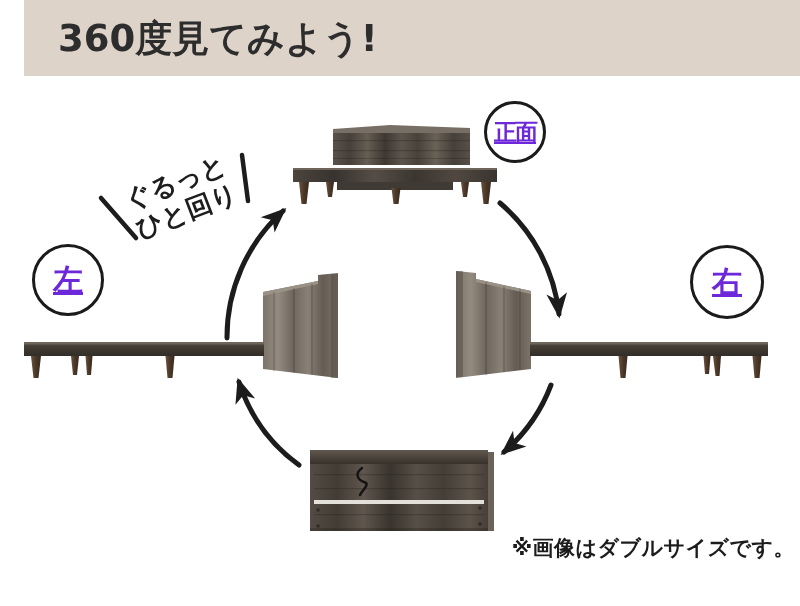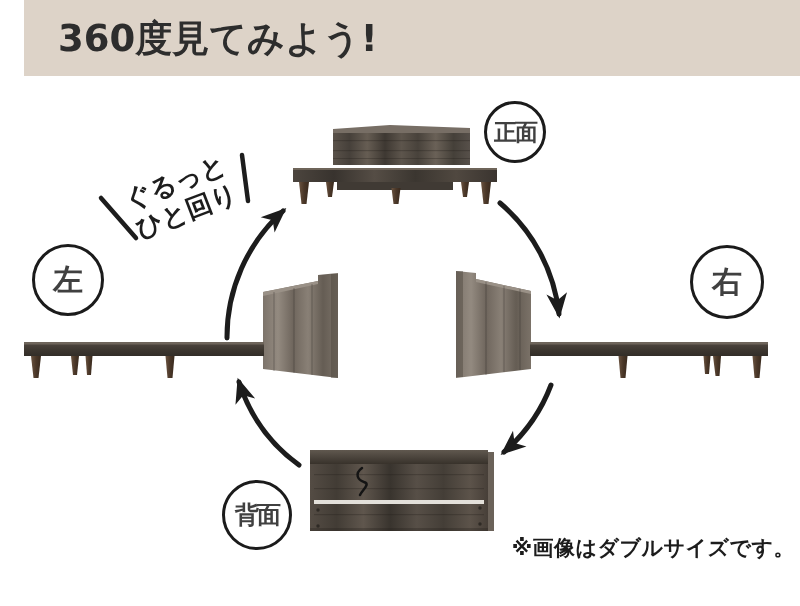--- a/index.html
+++ b/index.html
@@ -7,21 +7,21 @@
   .page{position:relative;width:800px;height:606px;background:#ffffff;overflow:hidden;}
 
   
   .header-bar{position:absolute;left:0;top:0;width:800px;height:76px;background:#ddd3c8;display:flex;align-items:center;box-sizing:border-box;padding-left:34px;margin-left:24px;}
   .page-title{margin:0;font-size:37px;font-weight:700;color:#2d2d2d;letter-spacing:0px;line-height:1;}
 
   
   .diagram{position:absolute;left:0;top:68px;width:800px;height:538px;}
 
   
-  .view-label{position:absolute;background:#ffffff;border:3.5px solid #1b1b1b;border-radius:50%;display:flex;align-items:center;justify-content:center;font-weight:700;color:#404040;box-sizing:border-box;z-index:4;}
+  .view-label{position:absolute;background:#ffffff;border:3.5px solid #1b1b1b;border-radius:50%;display:flex;align-items:center;justify-content:center;font-weight:700;color:#6d28d9;box-sizing:border-box;z-index:4;text-decoration:underline;}
   .label-front{left:484px;top:33px;width:62px;height:62px;font-size:23px;letter-spacing:-2px;}
   .label-left{left:32px;top:176px;width:72px;height:72px;font-size:30px;}
   .label-right{left:690px;top:177px;width:74px;height:74px;font-size:30px;}
   .label-back{left:222px;top:412px;width:70px;height:70px;font-size:24px;letter-spacing:-2px;}
 
   
   .rotation-note{position:absolute;left:101px;top:98px;width:160px;text-align:center;transform:rotate(-21deg);font-weight:700;color:#1d1d1d;font-size:26px;line-height:31px;z-index:4;}
   .rn-line{display:block;white-space:nowrap;}
 
   .footnote{position:absolute;right:5px;top:466px;font-size:21px;font-weight:700;color:#1c1c1c;letter-spacing:0.5px;z-index:4;}
@@ -194,23 +194,20 @@
 
     <div class="view-label label-front">
       <span>正面</span>
     </div>
     <div class="view-label label-left">
       <span>左</span>
     </div>
     <div class="view-label label-right">
       <span>右</span>
     </div>
-    <div class="view-label label-back">
-      <span>背面</span>
-    </div>
 
     <div class="rotation-note">
       <span class="rn-line">ぐるっと</span>
       <span class="rn-line">ひと回り</span>
     </div>
 
     <div class="footnote">※画像はダブルサイズです。</div>
 
   </div>
 </div>

